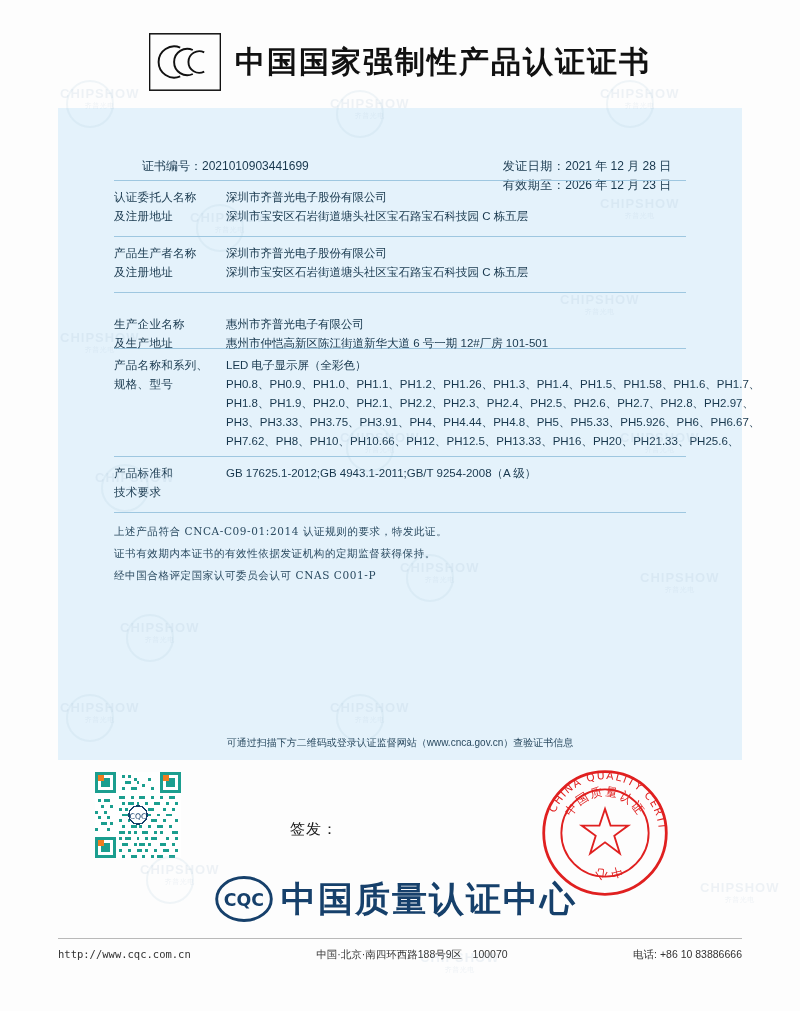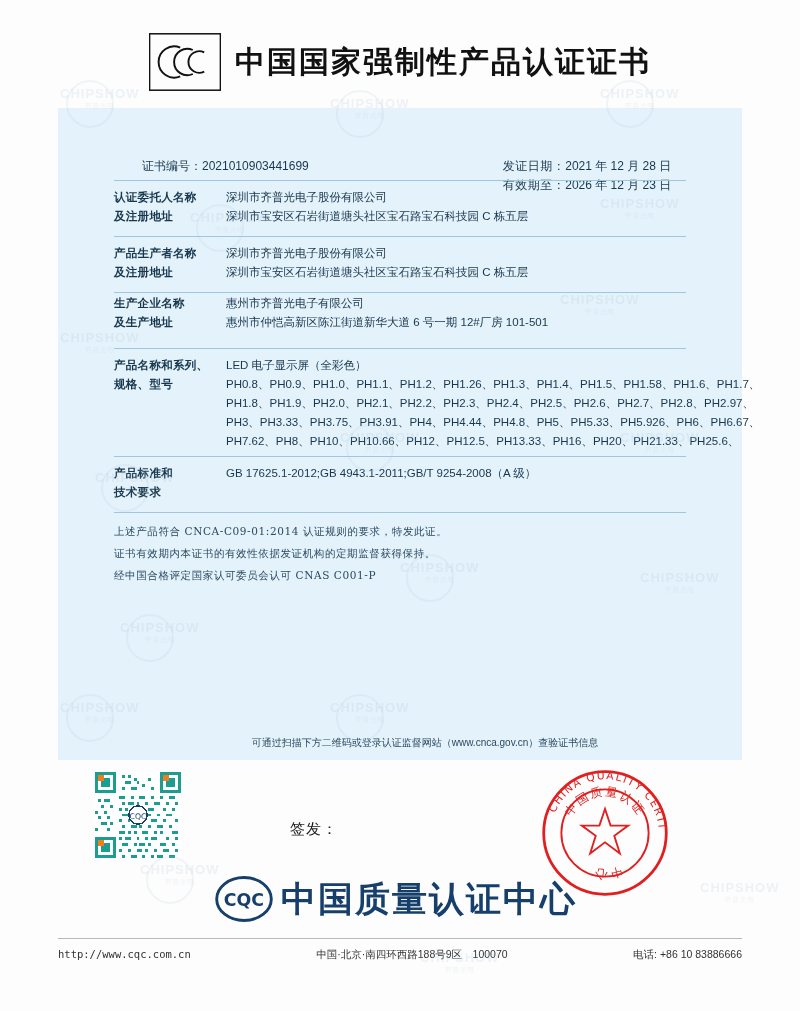--- a/index.html
+++ b/index.html
@@ -121,21 +121,21 @@
     position: absolute;
     left: 56px;
     width: 580px;
     display: flex;
     font-size: 11.5px;
     color: #17374d;
   }
   .field .label {
     width: 112px;
     flex: none;
-    font-weight: bold;
+    font-weight: normal;
     line-height: 19px;
     letter-spacing: 0.3px;
   }
   .field .value {
     flex: 1;
     line-height: 19px;
   }
   .field .value .line { white-space: nowrap; }
 
   .notes {
@@ -149,21 +149,20 @@
     font-family: "DejaVu Serif", serif;
   }
 
   .scan-note {
     position: absolute;
     left: 0; top: 628px;
     width: 684px;
     text-align: center;
     font-size: 10px;
     color: #2a4a60;
-    padding-left: 25px;
   }
 
   
   .qr {
     position: absolute;
     left: 95px; top: 772px;
     width: 86px; height: 86px;
     z-index: 20;
   }
   .cqc-seal {
@@ -286,21 +285,21 @@
       <div class="label">
         <div>产品生产者名称</div>
         <div>及注册地址</div>
       </div>
       <div class="value">
         <div class="line">深圳市齐普光电子股份有限公司</div>
         <div class="line">深圳市宝安区石岩街道塘头社区宝石路宝石科技园 C 栋五层</div>
       </div>
     </div>
 
-    <div class="field" style="top:186px">
+    <div class="field" style="top:207px">
       <div class="label">
         <div>生产企业名称</div>
         <div>及生产地址</div>
       </div>
       <div class="value">
         <div class="line">惠州市齐普光电子有限公司</div>
         <div class="line">惠州市仲恺高新区陈江街道新华大道 6 号一期 12#厂房 101-501</div>
       </div>
     </div>
 

